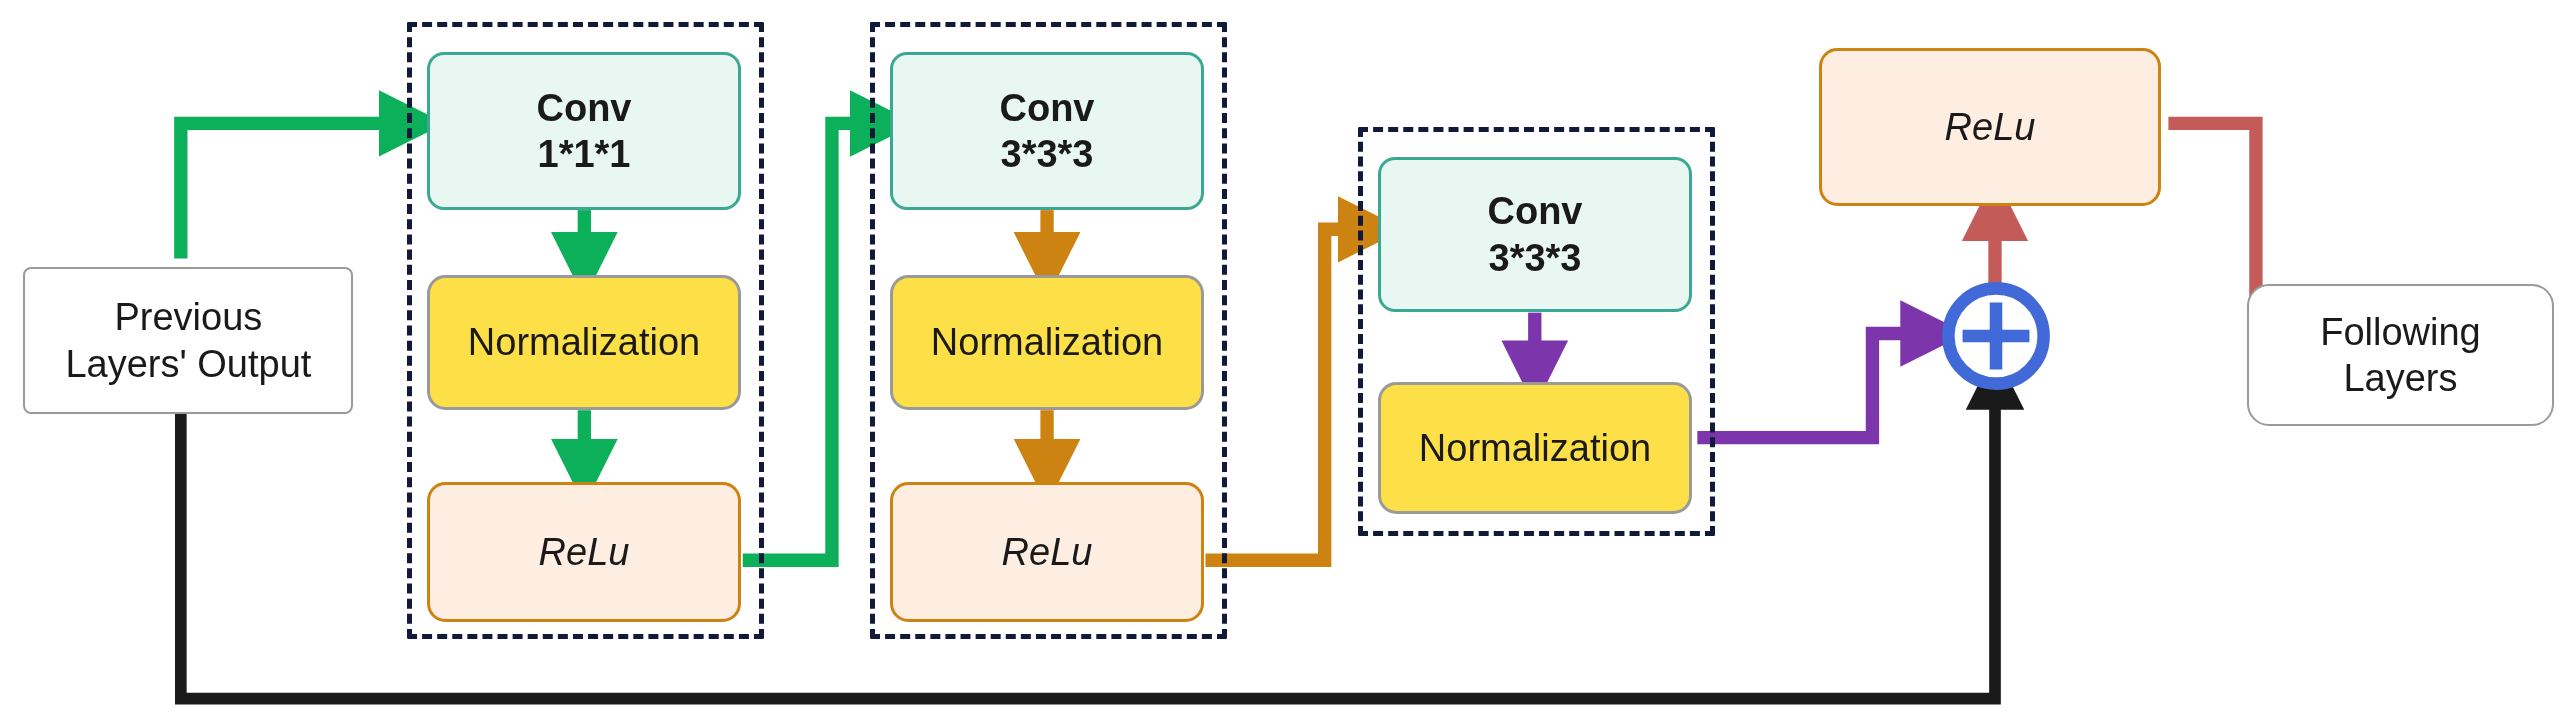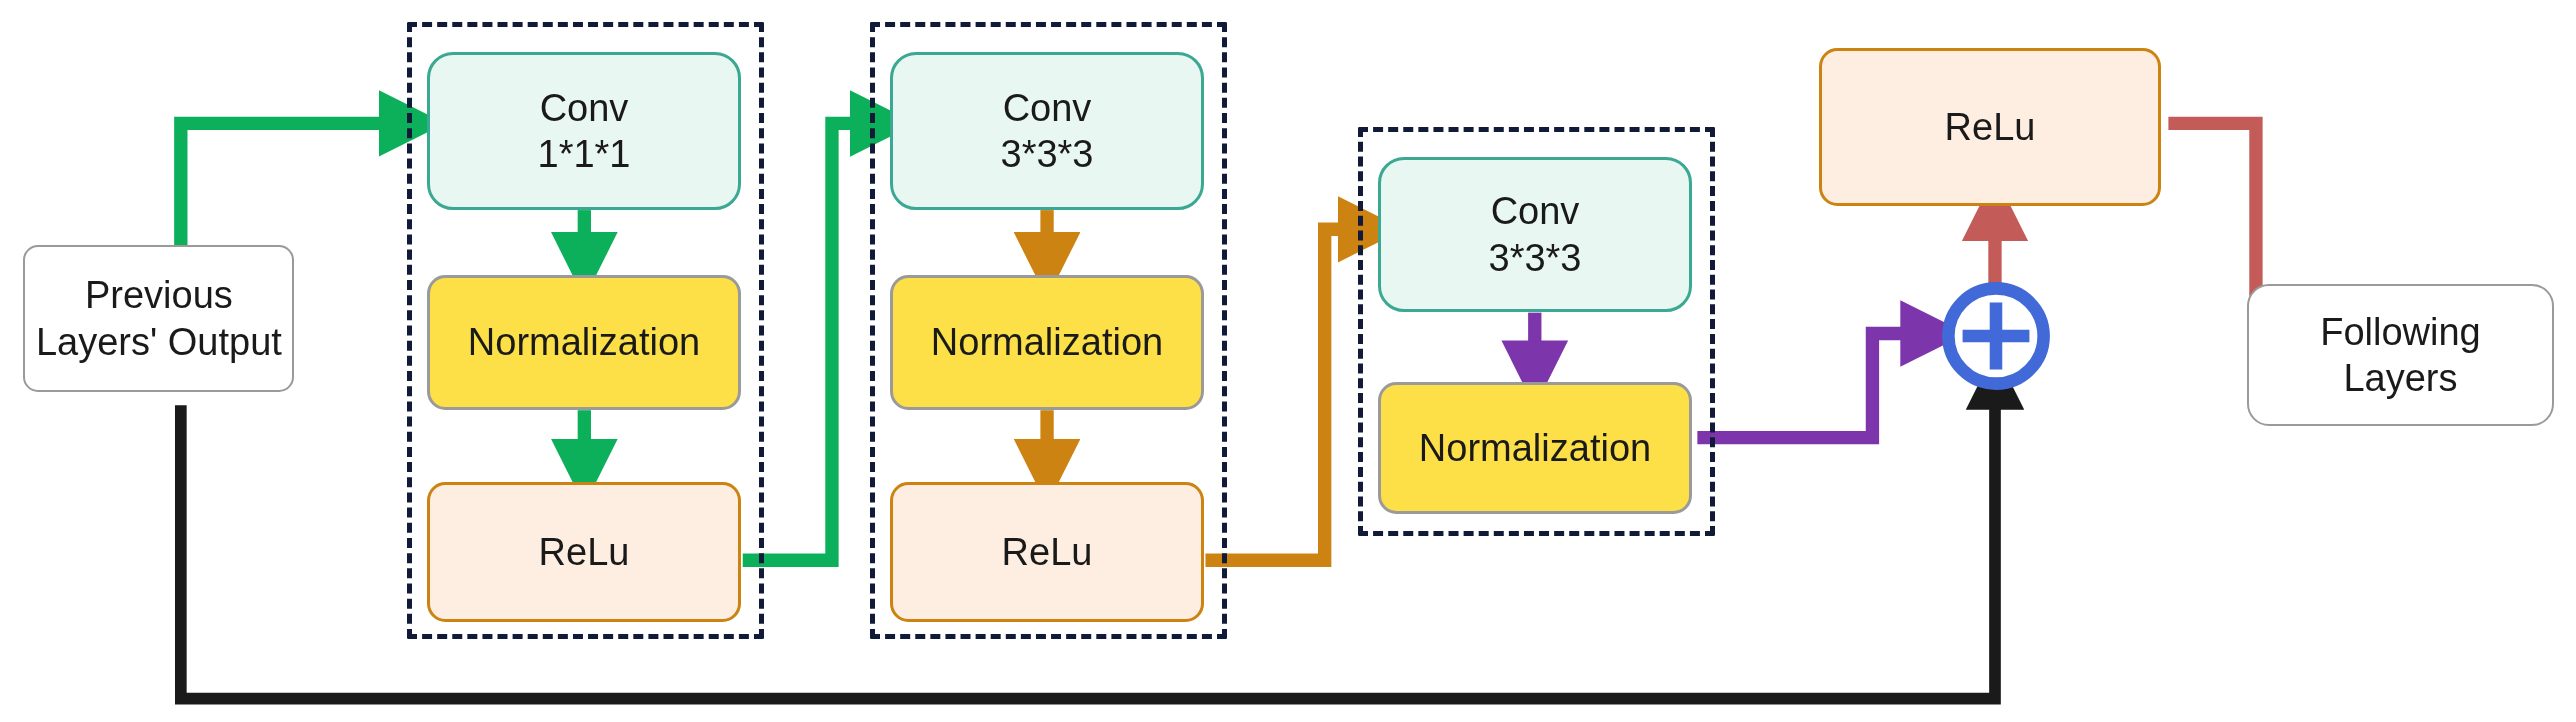--- a/index.html
+++ b/index.html
@@ -2,23 +2,23 @@
 <html style="font-size:13.3px"><head>
 <meta charset="utf-8">
 <style>
   html,body{margin:0;padding:0;background:#ffffff;}
   body{width:2576px;height:722px;overflow:hidden;font-family:"Liberation Sans",sans-serif;}
   #stage{position:relative;width:2576px;height:722px;background:#fff;}
   svg#wires{position:absolute;left:0;top:0;width:2576px;height:722px;}
   .node{position:absolute;box-sizing:border-box;display:flex;align-items:center;justify-content:center;text-align:center;line-height:1.22;color:#1a1a1a;}
   .node span{display:block;white-space:pre-line;}
   .n-plain{background:#ffffff;border:2.5px solid #9a9a9a;border-radius:15px;font-size:38px;}
-  .n-conv{background:#e8f7f1;border:3.3px solid #3aa893;border-radius:26px;font-size:38px;}
+  .n-conv{background:#e8f7f1;border:3.3px solid #3aa893;border-radius:17px;font-size:38px;font-weight:bold;}
   .n-norm{background:#fde047;border:3.3px solid #9a9a9a;border-radius:18.4px;font-size:38px;}
-  .n-relu{background:#fdeee1;border:3.3px solid #cd8312;border-radius:18.4px;font-size:38px;}
+  .n-relu{background:#fdeee1;border:3.3px solid #cd8312;border-radius:18.4px;font-size:38px;font-style:italic;}
   .dashgroup{position:absolute;box-sizing:border-box;border:5px dashed #121a3a;background:transparent;border-radius:1.7px;}
   .plus-wrap{position:absolute;}
 </style>
 </head>
 <body>
 
 <div id="stage">
 
   <svg id="wires" viewBox="0 0 3088 866">
     <defs>
@@ -61,21 +61,21 @@
 
     <path d="M 2392,350 L 2392,248" fill="none" stroke="#c35c58" stroke-width="16" marker-end="url(#ah-red)"></path>
 
     <path d="M 2600,148 L 2705,148 L 2705,425 L 2790,425" fill="none" stroke="#c35c58" stroke-width="16" stroke-linejoin="miter" marker-end="url(#ah-red)"></path>
   </svg>
 
   <div class="dashgroup" style="left:407px;  top:22px;  width:357px; height:617px;"></div>
   <div class="dashgroup" style="left:870px; top:22px;  width:357px; height:617px;"></div>
   <div class="dashgroup" style="left:1358px; top:127px; width:357px; height:409px;"></div>
 
-  <div class="node n-plain" style="left:23.4px; top:245px; width:271px; height:147px;">
+  <div class="node n-plain" style="left:23.4px; top:267px; width:330px; height:147px;border-radius:8px;">
     <span>Previous
 Layers' Output</span>
   </div>
 
   <div class="node n-conv" style="left:427px; top:52px; width:314px; height:158px;">
     <span>Conv
 1*1*1</span>
   </div>
   <div class="node n-norm" style="left:427px; top:275px; width:314px; height:135px;">
     <span>Normalization</span>

